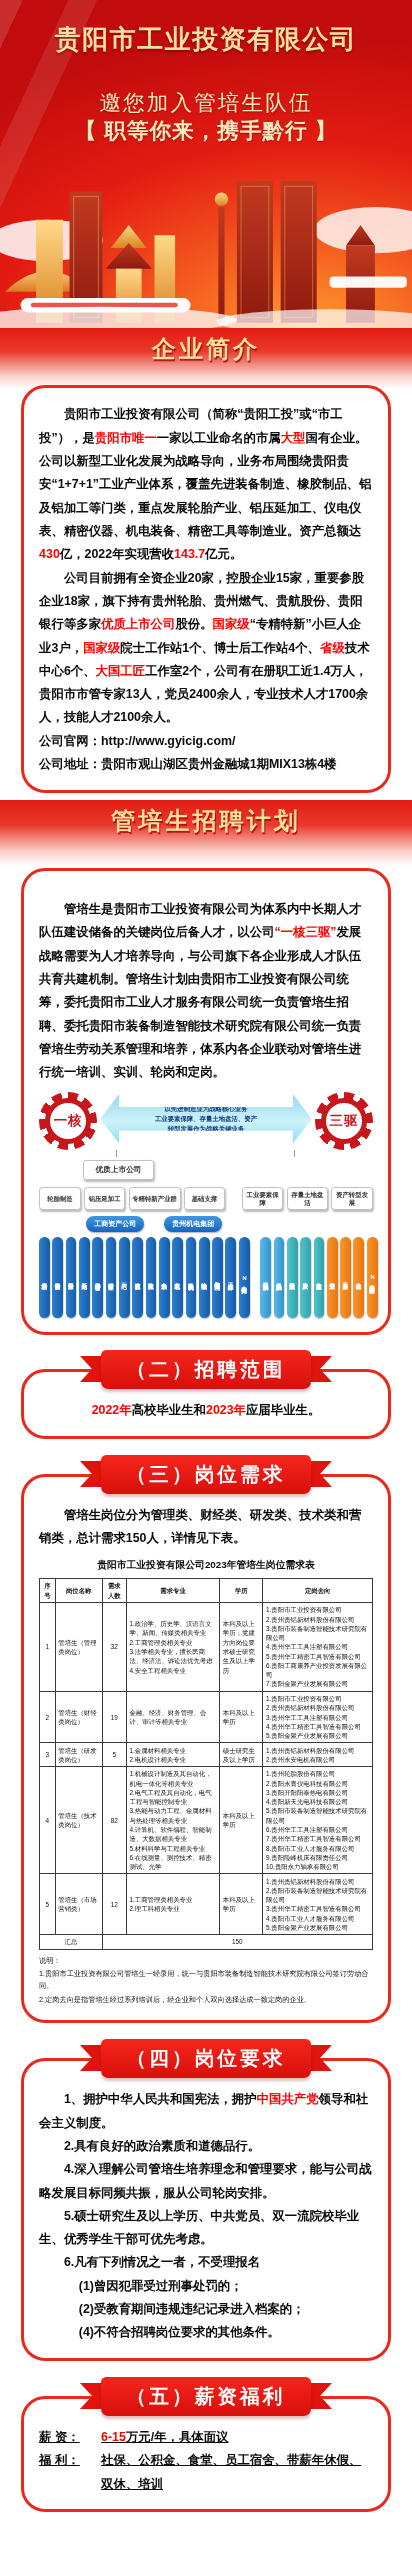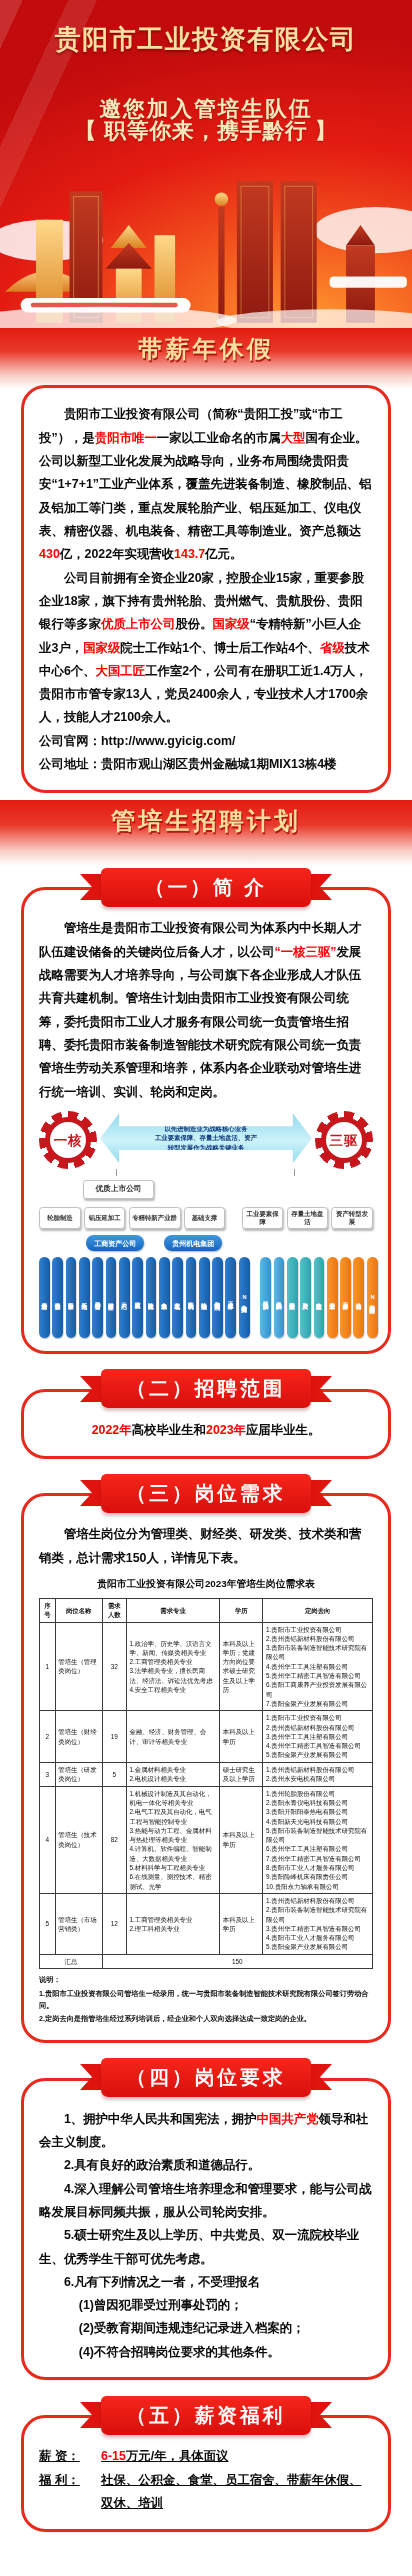--- a/index.html
+++ b/index.html
@@ -6,21 +6,21 @@
   body{font-family:"Liberation Sans","DejaVu Sans",sans-serif;}
   .poster{width:412px;height:2749px;overflow:hidden;background:#fff;margin:0 auto;position:relative;}
 
   
   .header{position:relative;height:328px;overflow:hidden;
     background:radial-gradient(120% 90% at 75% 100%, #ff9b2f 0%, #f4581f 30%, #e31c12 62%, #c10b0c 100%);}
   .header:before{content:"";position:absolute;inset:0;
     background:linear-gradient(115deg, rgba(255,255,255,.14) 0 20.6px, rgba(255,255,255,0) 20.6px 62px, rgba(255,255,255,.10) 62px 88px, rgba(255,255,255,0) 88px);}
   .h-company{position:absolute;top:21.6px;width:100%;text-align:center;font-size:26px;font-weight:bold;
     color:#f9dfa2;letter-spacing:1.5px;text-shadow:0 1.5px 2.1px rgba(110,0,0,.55);}
-  .h-invite{position:absolute;top:94px;width:100%;text-align:center;font-size:21.6px;font-weight:bold;
+  .h-invite{position:absolute;top:88px;width:100%;text-align:center;font-size:21.6px;font-weight:normal;
     color:#f7e9bb;letter-spacing:2.1px;text-shadow:0 1px 1.5px rgba(110,0,0,.5);}
   .h-slogan{position:absolute;top:116px;width:100%;text-align:center;font-size:21.6px;font-weight:bold;
     color:#f7e9bb;letter-spacing:1px;text-shadow:0 1px 1.5px rgba(110,0,0,.5);}
   .skyline{position:absolute;left:0;bottom:0;width:412px;height:165px;display:block;}
 
   
   .band{height:61px;display:flex;align-items:flex-start;justify-content:center;
     background:linear-gradient(180deg,#e31c12 0%,#e9392a 38%,#f8cfc8 78%,#ffffff 100%);}
   .band .band-title{margin-top:5.2px;font-size:24px;font-weight:bold;color:#f8df9e;letter-spacing:3.1px;
     text-shadow:1px 1.5px 0 rgba(160,10,5,.8);}
@@ -88,21 +88,21 @@
   .tbl-title{text-align:center;font-size:9.8px;font-weight:bold;margin:5.2px 0 4.1px;}
   table.req{width:100%;border-collapse:collapse;font-weight:normal;}
   table.req th,table.req td{border:0.5px solid #3a3a3a;font-size:6.4px;line-height:1.45;
     padding:2.1px 2.6px;vertical-align:middle;color:#111;}
   table.req th{font-weight:bold;text-align:center;}
   td.c{text-align:center;}
   td.pre{white-space:pre-line;}
   .col-no{width:15.5px;}.col-name{width:47px;}.col-cnt{width:24px;}.col-major{width:93px;}
   .col-edu{width:43px;}.col-dest{width:109px;}
   .notes{font-size:7.2px;line-height:1.7;font-weight:normal;margin-top:5.2px;color:#111;}
-  .notes p{margin:1px 0;font-weight:bold;}
+  .notes p{margin:1px 0;}
 
   
   .kv{display:flex;text-decoration:underline;}
   .kv .k{flex:0 0 62px;white-space:nowrap;}
   .kv .v{flex:1;}
   .sub{margin:0;padding-left:3.2em;}
 </style>
 </head>
 <body>
 
@@ -143,40 +143,37 @@
       <rect x="672" y="160" width="56" height="150" fill="url(#darkred)"></rect>
       <rect x="640" y="220" width="150" height="22" rx="8" fill="#ffffff" opacity="0.95"></rect>
       <rect x="40" y="262" width="330" height="28" rx="14" fill="#ffffff"></rect>
       <rect x="60" y="271" width="285" height="9" rx="4" fill="#e8574a"></rect>
       <ellipse cx="200" cy="305" rx="260" ry="26" fill="#ffffff" opacity="0.75"></ellipse>
       <ellipse cx="640" cy="308" rx="220" ry="24" fill="#ffffff" opacity="0.7"></ellipse>
     </svg>
   </div>
 
   <div class="band">
-    <div class="band-title">带薪年休假</div>
+    <div class="band-title">企业简介</div>
   </div>
 
   <div class="sec" style="margin-top:0;">
     <div class="box first">
       <p class="para"><span>贵阳市工业投资有限公司（简称“贵阳工投”或“市工投”），是</span><span class="red">贵阳市唯一</span><span>一家以工业命名的市属</span><span class="red">大型</span><span>国有企业。公司以新型工业化发展为战略导向，业务布局围绕贵阳贵安“1+7+1”工业产业体系，覆盖先进装备制造、橡胶制品、铝及铝加工等门类，重点发展轮胎产业、铝压延加工、仪电仪表、精密仪器、机电装备、精密工具等制造业。资产总额达</span><span class="red">430</span><span>亿，2022年实现营收</span><span class="red">143.7</span><span>亿元。</span></p>
       <p class="para"><span>公司目前拥有全资企业20家，控股企业15家，重要参股企业18家，旗下持有贵州轮胎、贵州燃气、贵航股份、贵阳银行等多家</span><span class="red">优质上市公司</span><span>股份。</span><span class="red">国家级</span><span>“专精特新”小巨人企业3户，</span><span class="red">国家级</span><span>院士工作站1个、博士后工作站4个、</span><span class="red">省级</span><span>技术中心6个、</span><span class="red">大国工匠</span><span>工作室2个，公司有在册职工近1.4万人，贵阳市市管专家13人，党员2400余人，专业技术人才1700余人，技能人才2100余人。</span></p>
       <p class="line"><span>公司官网：</span><span>http://www.gyicig.com/</span></p>
       <p class="line"><span>公司地址：</span><span>贵阳市观山湖区贵州金融城1期MIX13栋4楼</span></p>
     </div>
   </div>
 
   <div class="band plan">
     <div class="band-title">管培生招聘计划</div>
   </div>
 
   <div class="sec" style="margin-top:2.1px;">
-    <div class="ribbon-wrap">
-      <div class="ribbon"><span>（一）简 介</span></div>
-    </div>
     <div class="box">
       <p class="para"><span>管培生是贵阳市工业投资有限公司为体系内中长期人才队伍建设储备的关键岗位后备人才，以公司</span><span class="red">“一核三驱”</span><span>发展战略需要为人才培养导向，与公司旗下各企业形成人才队伍共育共建机制。管培生计划由贵阳市工业投资有限公司统筹，委托贵阳市工业人才服务有限公司统一负责管培生招聘、委托贵阳市装备制造智能技术研究院有限公司统一负责管培生劳动关系管理和培养，体系内各企业联动对管培生进行统一培训、实训、轮岗和定岗。</span></p>
 
       <div class="chart">
         <div class="chart-top">
           <div class="gear">
               <i></i>
               <b>一核</b>
             </div>
           <div class="arrow">
@@ -350,21 +347,21 @@
 4.贵阳市工业人才服务有限公司
 5.贵阳金聚产业发展有限公司</td>
         </tr>
         <tr>
           <td class="c" colspan="2">汇总</td>
           <td class="c" colspan="4">150</td>
         </tr>
       </tbody>
         </table>
       <div class="notes">
-        <p style="font-weight:bold;">说明：</p>
+        <p style="font-weight:normal;">说明：</p>
         <p>1.贵阳市工业投资有限公司管培生一经录用，统一与贵阳市装备制造智能技术研究院有限公司签订劳动合同。</p>
         <p>2.定岗去向是指管培生经过系列培训后，经企业和个人双向选择达成一致定岗的企业。</p>
       </div>
     </div>
   </div>
 
   <div class="sec">
     <div class="ribbon-wrap">
       <div class="ribbon"><span>（四）岗位要求</span></div>
     </div>

